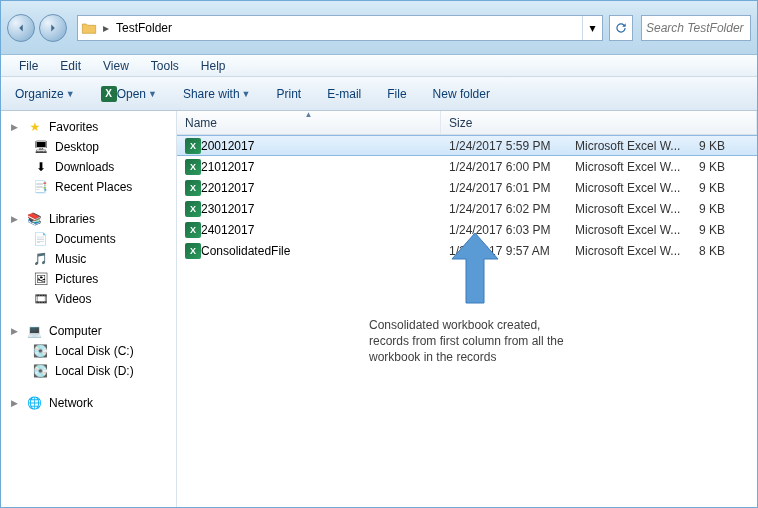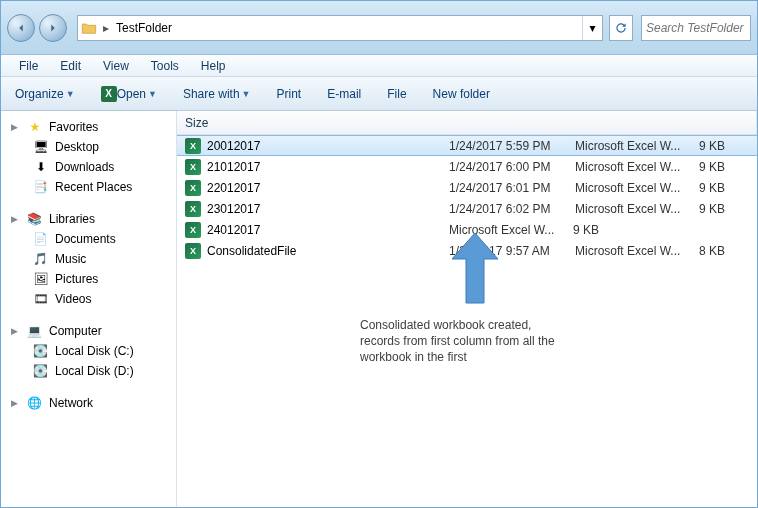--- a/index.html
+++ b/index.html
@@ -36,30 +36,30 @@
   .colhead { height:24px; display:flex; align-items:center; background:linear-gradient(to bottom,#fdfdfe,#eef3f8); border-bottom:1px solid #d7e0e8; color:#203a54; }
   .colhead .col { padding:0 8px; border-right:1px solid #e1e8ef; height:100%; display:flex; align-items:center; cursor:pointer; position:relative; }
   .col-name { width:264px; }
   .col-date { width:126px; }
   .col-type { width:124px; }
   .col-size { flex:1; }
   .sort-arrow { position:absolute; left:50%; top:-1px; transform:translateX(-50%); color:#5e7fa0; font-size:8px; }
   .rows { }
   .row { height:21px; display:flex; align-items:center; }
   .row .cell { padding:0 8px; overflow:hidden; white-space:nowrap; text-overflow:ellipsis; }
-  .row .c-name { width:264px; display:flex; align-items:center; gap:6px; }
+  .row .c-name { width:264px; display:flex; align-items:center; }
   .row .c-date { width:126px; color:#333; }
   .row .c-type { width:124px; color:#333; }
   .row .c-size { flex:1; text-align:left; padding-right:28px; color:#333; }
   .row.selected { background:linear-gradient(to bottom,#e6f2fd,#cfe6fa); border:1px solid #8bb9e2; border-left:none; border-right:none; }
   .xlicon { width:16px; height:16px; position:relative; }
   .xlicon::before { content:""; position:absolute; inset:0; background:linear-gradient(135deg,#1d7044,#2a9a5d); border-radius:2px; }
   .xlicon::after { content:"X"; position:absolute; inset:0; color:#fff; font-size:9px; font-weight:bold; display:flex; align-items:center; justify-content:center; }
   .annotation-arrow { position:absolute; left:273px; top:120px; width:50px; height:80px; }
-  .annotation-text { position:absolute; left:183px; top:206px; width:260px; color:#404040; line-height:1.35; font-size:13px; }
+  .annotation-text { position:absolute; left:192px; top:206px; width:260px; color:#404040; line-height:1.35; font-size:13px; }
   .folder-svg { width:16px; height:14px; }
 </style>
 </head>
 <body>
 
 <div class="window">
 
   <div class="titlebar">
     <div class="navbtn">
       <svg viewBox="0 0 24 24">
@@ -193,20 +193,24 @@
         <div class="side-head">
           <span class="tri">▶</span>
           <span class="sicon">🌐</span>
           <span class="label">Network</span>
         </div>
       </div>
     </div>
 
     <div class="filepane">
       <div class="colhead">
+        <div class="col col-name">
+          <span>Name</span>
+          <span class="sort-arrow">▲</span>
+        </div>
         <div class="col col-size">
             <span>Size</span>
           </div>
       </div>
       <div class="rows" id="rows">
           <div class="row selected">
             <div class="cell c-name">
               <span class="xlicon"></span>
               <span>20012017</span>
             </div>
@@ -239,38 +243,39 @@
             </div>
             <div class="cell c-date">1/24/2017 6:02 PM</div>
             <div class="cell c-type">Microsoft Excel W...</div>
             <div class="cell c-size">9 KB</div>
           </div>
           <div class="row">
             <div class="cell c-name">
               <span class="xlicon"></span>
               <span>24012017</span>
             </div>
+            <div class="cell c-date">1/24/2017 6:03 PM</div>
             <div class="cell c-type">Microsoft Excel W...</div>
             <div class="cell c-size">9 KB</div>
           </div>
           <div class="row">
             <div class="cell c-name">
               <span class="xlicon"></span>
               <span>ConsolidatedFile</span>
             </div>
             <div class="cell c-date">1/25/2017 9:57 AM</div>
             <div class="cell c-type">Microsoft Excel W...</div>
             <div class="cell c-size">8 KB</div>
           </div>
         </div>
 
       <svg class="annotation-arrow" viewBox="0 0 50 80">
         <path fill="#5b9bd5" stroke="#3b7bbd" d="M25 2 L48 28 L34 28 L34 72 L16 72 L16 28 L2 28 Z"></path>
       </svg>
       <div class="annotation-text">
         <div>Consolidated workbook created,</div>
         <div>records from first column from all the</div>
-        <div>workbook in the first</div>
+        <div>workbook in the records</div>
       </div>
     </div>
 
   </div>
 </div>
 
 </body></html>

